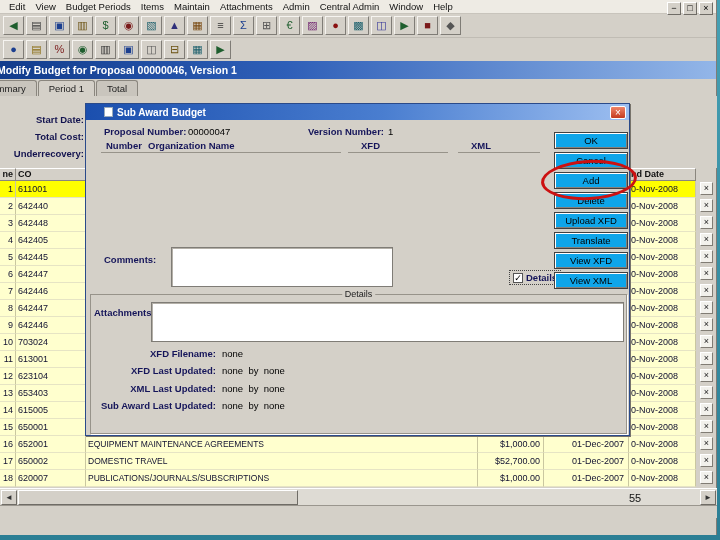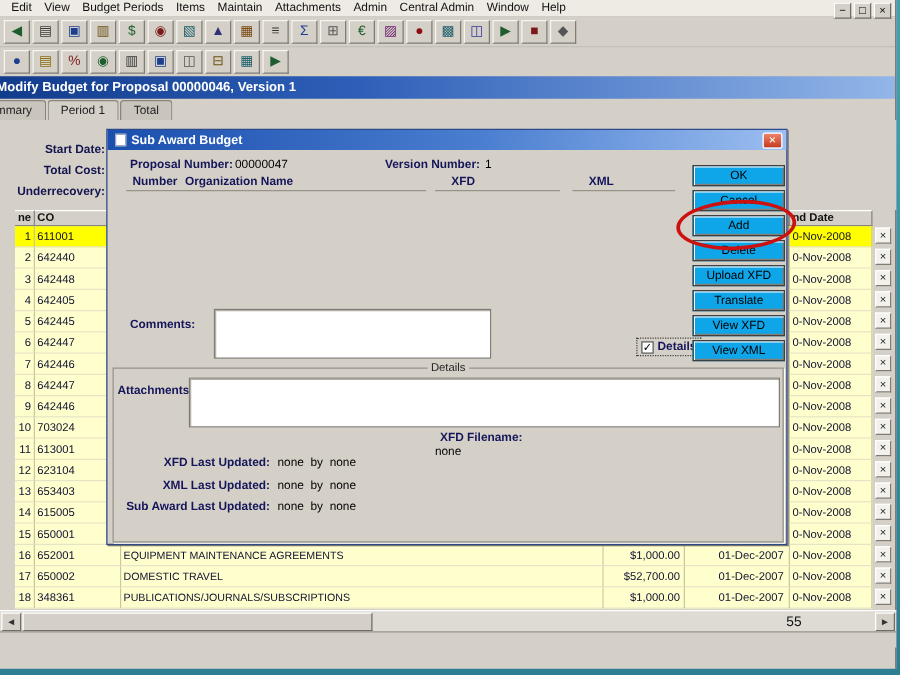--- a/index.html
+++ b/index.html
@@ -28,40 +28,40 @@
   #formarea { position:absolute; left:0; top:96px; width:717px; height:72px; background:#d4d0c8; }
   .form-label { position:absolute; left:0; width:84px; text-align:right; font-size:9.5px; font-weight:bold; color:#13134f; white-space:nowrap; }
 
   
   #grid-header { position:absolute; left:0; top:168px; height:13px; width:698px; display:flex; background:#d4d0c8; }
   .hcell { border-top:1px solid #fff; border-right:1px solid #8a867e; border-bottom:1px solid #8a867e; font-size:9px; font-weight:bold; color:#111; padding:0 2px; overflow:hidden; white-space:nowrap; }
   #grid-rows { position:absolute; left:0; top:181px; width:698px; }
   .trow { display:flex; height:17px; }
   .tcell { background:#ffffce; border-right:1px solid #cac7a0; border-bottom:1px solid #e6e4c4; font-size:9px; color:#101030; white-space:nowrap; overflow:hidden; padding:3px 2px 0; }
   .trow.selected .tcell { background:#ffff00; }
-  .c-n { width:16px; text-align:right;margin-left:12px; }
+  .c-n { width:16px; text-align:right; }
   .c-code { width:70px; }
   .c-desc { width:392px; font-size:8.5px; }
   .c-amt { width:66px; text-align:right; padding-right:3px; }
   .c-start { width:85px; text-align:right; padding-right:4px; }
   .c-end { width:67px; }
 
   #xcol { position:absolute; left:700px; top:182px; }
   .xbox { width:13px; height:13px; margin-bottom:4px; background:#f2f1ec; border:1px solid; border-color:#fff #807c74 #807c74 #fff; font-size:9px; line-height:11px; text-align:center; color:#222; }
 
   
   #hscroll { position:absolute; left:0; top:488px; width:717px; height:17px; background:#dedbd4; border-top:1px solid #fff; }
   .sbtn { position:absolute; top:1px; width:16px; height:15px; background:#d4d0c8; border:1px solid; border-color:#fff #6f6c66 #6f6c66 #fff; font-size:8px; line-height:13px; text-align:center; color:#333; }
   #sthumb { position:absolute; left:18px; top:1px; width:280px; height:15px; background:#d4d0c8; border:1px solid; border-color:#fff #6f6c66 #6f6c66 #fff; }
   #pagenum { position:absolute; left:629px; top:492px; font-size:11px; color:#111; z-index:6; }
   #statusstrip { position:absolute; left:0; top:505px; width:717px; height:13px; background:#d4d0c8; border-top:1px solid #9a968e; }
 
   
   #dialog { position:absolute; left:85px; top:103px; width:545px; height:333px; background:#d4d0c8; border:1px solid #2a4a8a; box-shadow:1px 1px 0 #77736b; z-index:20; }
-  #dlg-titlebar { height:16px; background:linear-gradient(to right,#1b4fae,#4a7ed0 55%,#9cbef0); display:flex; align-items:center; gap:4px; color:#fff; font-weight:bold; font-size:10px; padding-left:6px; }
+  #dlg-titlebar { height:16px; background:linear-gradient(to right,#1b4fae,#4a7ed0 55%,#9cbef0); display:flex; align-items:center; gap:4px; color:#fff; font-weight:bold; font-size:10px; padding-left:18px; }
   .dlg-icon { width:9px; height:10px; background:#fff; border:1px solid #9ab; }
   #dlg-close { position:absolute; right:3px; top:2px; width:16px; height:13px; background:linear-gradient(#ef8468,#c43a1e); border:1px solid #fff; border-radius:2px; color:#fff; font-size:10px; line-height:11px; text-align:center; }
   .dlbl { position:absolute; font-size:9.5px; font-weight:bold; color:#15155a; white-space:nowrap; }
   .dval { position:absolute; font-size:9.5px; color:#000; white-space:pre; }
   .hline { position:absolute; height:1px; background:#97938a; }
   .dbtn { position:absolute; left:468px; width:74px; height:17px; background:#0ea5e9; border:1px solid #404040; box-shadow:inset 1px 1px 0 #fff, inset -1px -1px 0 #84807a; font-size:9.5px; text-align:center; line-height:15px; color:#000; }
   .sunken { background:#fff; border:1px solid #7f7c76; box-shadow:inset 1px 1px 0 #b4b0a8; }
   .abs { position:absolute; }
   #details-check { position:absolute; left:423px; top:166px; display:flex; align-items:center; gap:3px; border:1px dotted #444; padding:1px 3px; }
   .cbx { width:10px; height:10px; background:#fff; border:1px solid #555; font-size:9px; line-height:9px; text-align:center; color:#000; }
@@ -346,21 +346,21 @@
       <div class="trow">
         <div class="tcell c-n">17</div>
         <div class="tcell c-code">650002</div>
         <div class="tcell c-desc">DOMESTIC TRAVEL</div>
         <div class="tcell c-amt">$52,700.00</div>
         <div class="tcell c-start">01-Dec-2007</div>
         <div class="tcell c-end">0-Nov-2008</div>
       </div>
       <div class="trow">
         <div class="tcell c-n">18</div>
-        <div class="tcell c-code">348361</div>
+        <div class="tcell c-code">620007</div>
         <div class="tcell c-desc">PUBLICATIONS/JOURNALS/SUBSCRIPTIONS</div>
         <div class="tcell c-amt">$1,000.00</div>
         <div class="tcell c-start">01-Dec-2007</div>
         <div class="tcell c-end">0-Nov-2008</div>
       </div>
     </div>
   <div id="xcol">
       <div class="xbox">×</div>
       <div class="xbox">×</div>
       <div class="xbox">×</div>
@@ -427,21 +427,21 @@
     <div id="dlg-meta-anchor"></div>
     <div id="red-ellipse" style="border-color: rgb(204, 17, 17);"></div>
   <div class="dbtn" style="top: 28px;">OK</div>
       <div class="dbtn" style="top: 48px;">Cancel</div>
       <div class="dbtn" style="top: 68px;">Add</div>
       <div class="dbtn" style="top: 88px;">Delete</div>
       <div class="dbtn" style="top: 108px;">Upload XFD</div>
       <div class="dbtn" style="top: 128px;">Translate</div>
       <div class="dbtn" style="top: 148px;">View XFD</div>
       <div class="dbtn" style="top: 168px;">View XML</div>
-      <div class="meta-row" style="top: 241px; flex-direction: column;">
+      <div class="meta-row" style="top: 241px;">
         <div class="meta-label">XFD Filename:</div>
         <div class="meta-value">none</div>
       </div>
       <div class="meta-row" style="top: 258.5px;">
         <div class="meta-label">XFD Last Updated:</div>
         <div class="meta-value">none  by  none</div>
       </div>
       <div class="meta-row" style="top: 276px;">
         <div class="meta-label">XML Last Updated:</div>
         <div class="meta-value">none  by  none</div>

